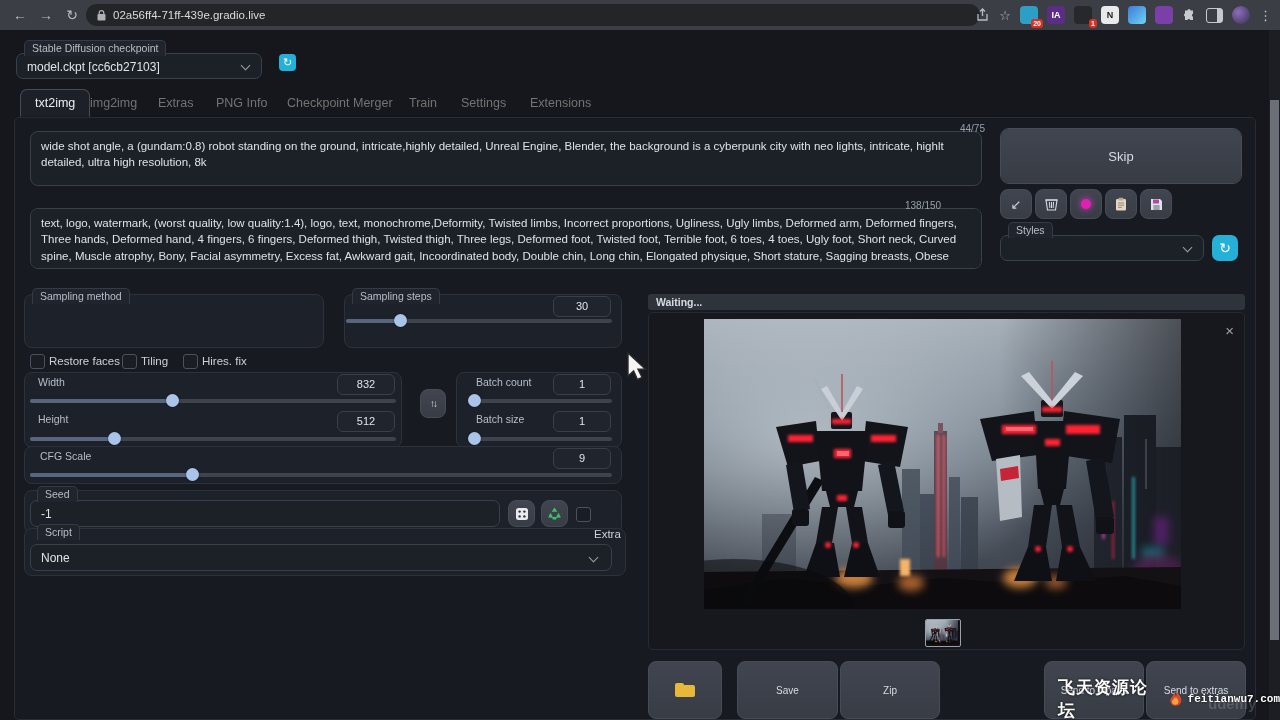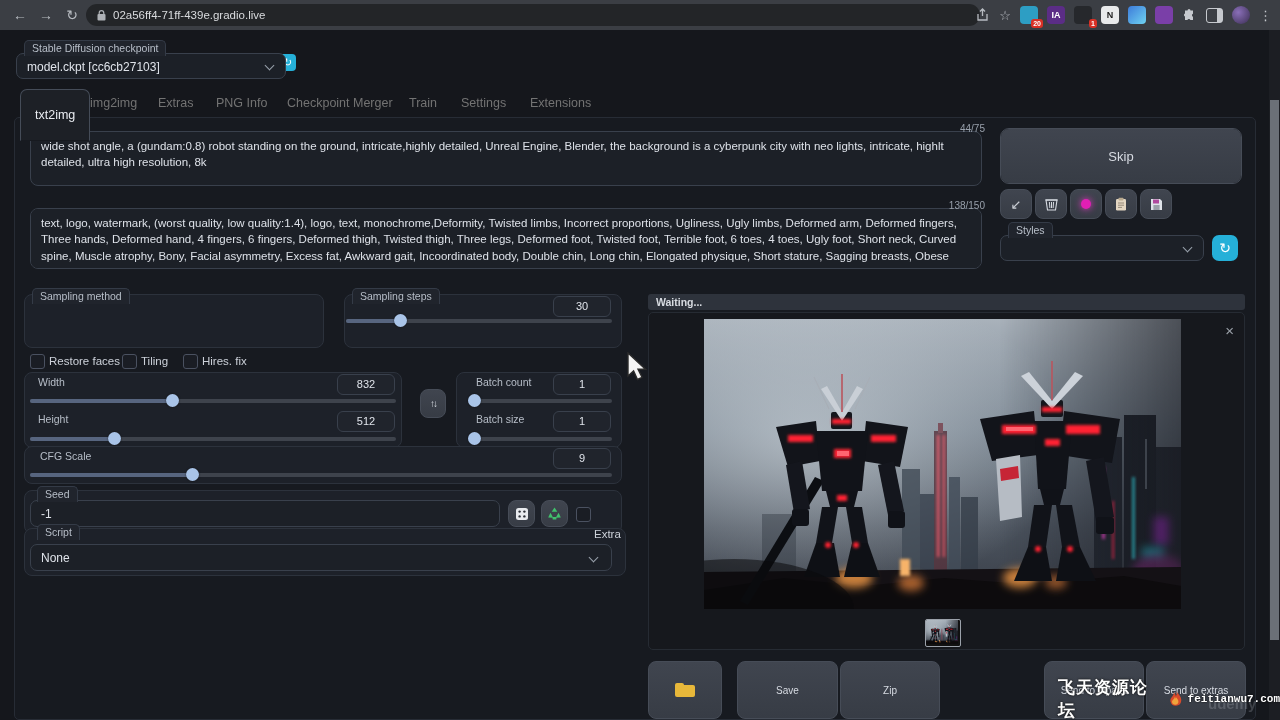--- a/index.html
+++ b/index.html
@@ -49,21 +49,21 @@
            align-items:center;justify-content:center;}
   .counter{position:absolute;font-size:10px;color:#98a0ab;z-index:3;}
   textarea.prompt{position:absolute;background:#1c2027;border:1px solid #39404c;border-radius:8px;
            color:#dde1e8;font-size:11.5px;line-height:1.42;padding:6px 10px;resize:none;
            font-family:"Liberation Sans",sans-serif;box-sizing:border-box;outline:none;z-index:2;}
   input.seed{position:absolute;background:#1c2027;border:1px solid #39404c;border-radius:7px;
            color:#dfe3ea;font-size:12px;padding:0 10px;box-sizing:border-box;outline:none;z-index:2;
            font-family:"Liberation Sans",sans-serif;}
   .tab{position:absolute;top:90px;font-size:12.5px;color:#737373;z-index:4;}
   .tab.active{background:#1d2026;border:1px solid #454c58;border-bottom:1px solid #171a20;
-              border-radius:7px 7px 0 0;color:#eaedf2;padding:18px 14px;top:89px;}
+              border-radius:7px 7px 0 0;color:#eaedf2;padding:6px 14px;top:89px;}
   .panel{position:absolute;left:14px;top:117px;width:1240px;height:601px;border:1px solid #272c35;
          border-radius:5px;background:#171a20;}
   .wm-cn{font-size:17px;font-weight:bold;color:#fff;letter-spacing:1px;
          text-shadow:0 0 3px rgba(0,0,0,.65),0 0 1px #000;}
   .wm-site{font-family:"Liberation Mono",monospace;font-size:11px;font-weight:bold;color:#fff;
          text-shadow:0 0 2px #000;}
   .wm-ghost{position:absolute;font-size:15px;color:rgba(205,210,220,.22);font-weight:bold;text-align:right;}
 </style>
 </head>
 <body>
@@ -233,41 +233,41 @@
       <div style="width:18px;height:18px;border-radius:50%;background:radial-gradient(circle at 35% 35%,#8a6fb8,#3a2d52)"></div>
       <div style="color:#c6c9ce;font-size:13px">⋮</div>
     </div>
   </div>
 
   <div class="sbtrack">
     <div class="sbthumb"></div>
   </div>
 
   <span class="tag" style="left:24px;top:40px">Stable Diffusion checkpoint</span>
-  <div class="field" style="left:16px;top:53px;width:270px;height:26px">
+  <div class="field" style="left:16px;top:53px;width:246px;height:26px">
     <span>model.ckpt [cc6cb27103]</span>
     <span class="chev" style="right:12px;top:8px"></span>
   </div>
   <div class="bluebtn" style="left:279px;top:54px;width:17px;height:17px;font-size:11px">↻</div>
 
   <div class="tab active" style="left:20px">txt2img</div>
   <div class="tab" style="left:90px;top:96px">img2img</div>
   <div class="tab" style="left:158px;top:96px">Extras</div>
   <div class="tab" style="left:216px;top:96px">PNG Info</div>
   <div class="tab" style="left:287px;top:96px">Checkpoint Merger</div>
   <div class="tab" style="left:409px;top:96px">Train</div>
   <div class="tab" style="left:461px;top:96px">Settings</div>
   <div class="tab" style="left:530px;top:96px">Extensions</div>
 
   <div class="panel"></div>
 
   <div class="counter" style="left:915px;top:123px;width:70px;text-align:right">44/75</div>
   <textarea class="prompt" style="left: 30px; top: 131px; width: 952px; height: 55px;" readonly="">wide shot angle, a (gundam:0.8) robot standing on the ground, intricate,highly detailed, Unreal Engine, Blender, the background is a cyberpunk city with neo lights, intricate, highlt detailed, ultra high resolution, 8k</textarea>
 
-  <div class="counter" style="left:905px;top:200px;width:80px;text-align:right">138/150</div>
+  <div class="counter" style="left:905px;top:200px;width:80px;">138/150</div>
   <textarea class="prompt" style="left: 30px; top: 208px; width: 952px; height: 61px;" readonly="">text, logo, watermark, (worst quality, low quality:1.4), logo, text, monochrome,Deformity, Twisted limbs, Incorrect proportions, Ugliness, Ugly limbs, Deformed arm, Deformed fingers, Three hands, Deformed hand, 4 fingers, 6 fingers, Deformed thigh, Twisted thigh, Three legs, Deformed foot, Twisted foot, Terrible foot, 6 toes, 4 toes, Ugly foot, Short neck, Curved spine, Muscle atrophy, Bony, Facial asymmetry, Excess fat, Awkward gait, Incoordinated body, Double chin, Long chin, Elongated physique, Short stature, Sagging breasts, Obese physique, Emaciated,</textarea>
 
   <div class="abs" style="left:1000px;top:128px;width:240px;height:54px;border-radius:9px;overflow:hidden;border:1px solid #464c57;display:flex">
     <div style="flex:1;background:linear-gradient(#40454f,#373c45);color:#d7dbe2;font-size:13px;display:flex;align-items:center;justify-content:center">Skip</div>
   </div>
 
   <div class="iconbtn" style="left:1000px;top:189px">
     <span style="color:#c9cdd4;font-size:13px">↙</span>
   </div>
   <div class="iconbtn" style="left:1035px;top:189px">

